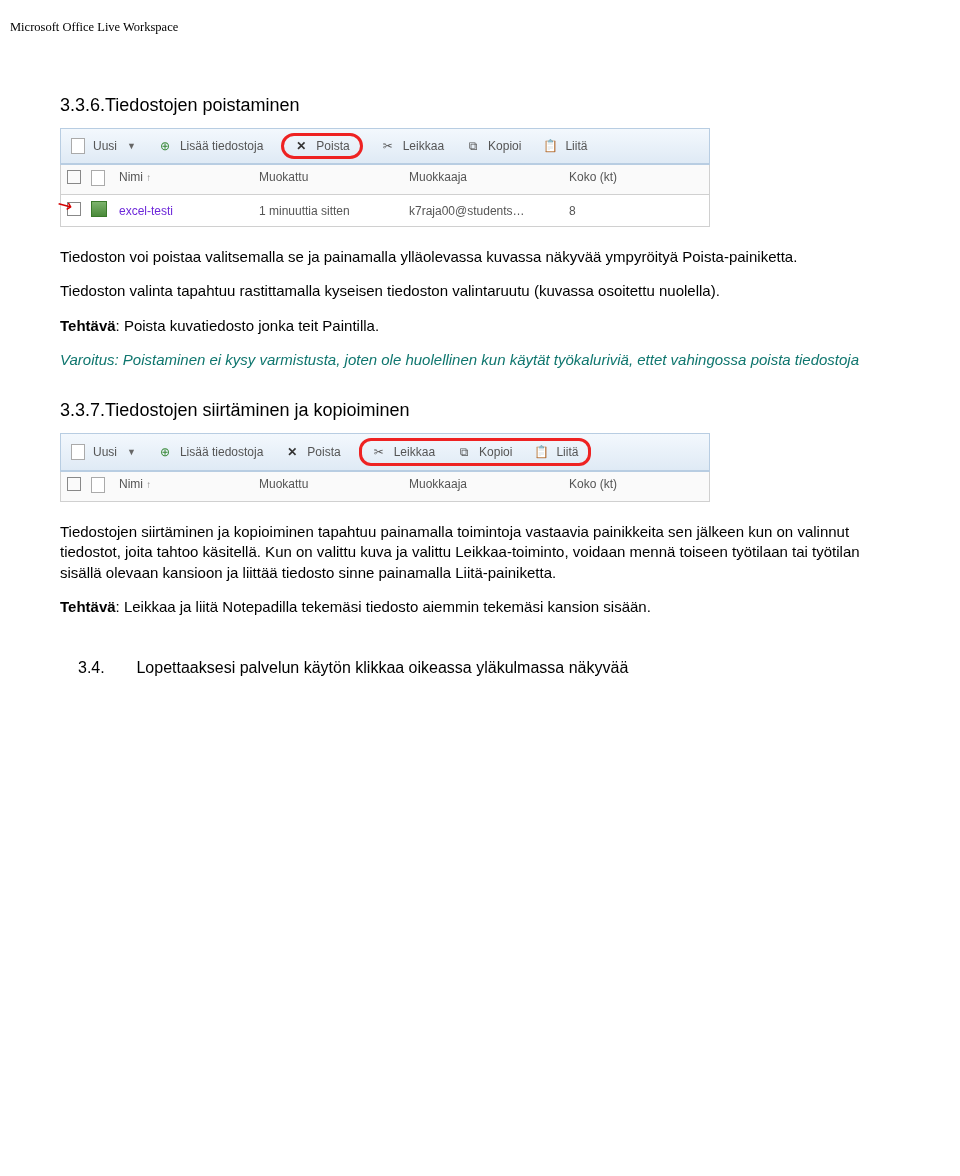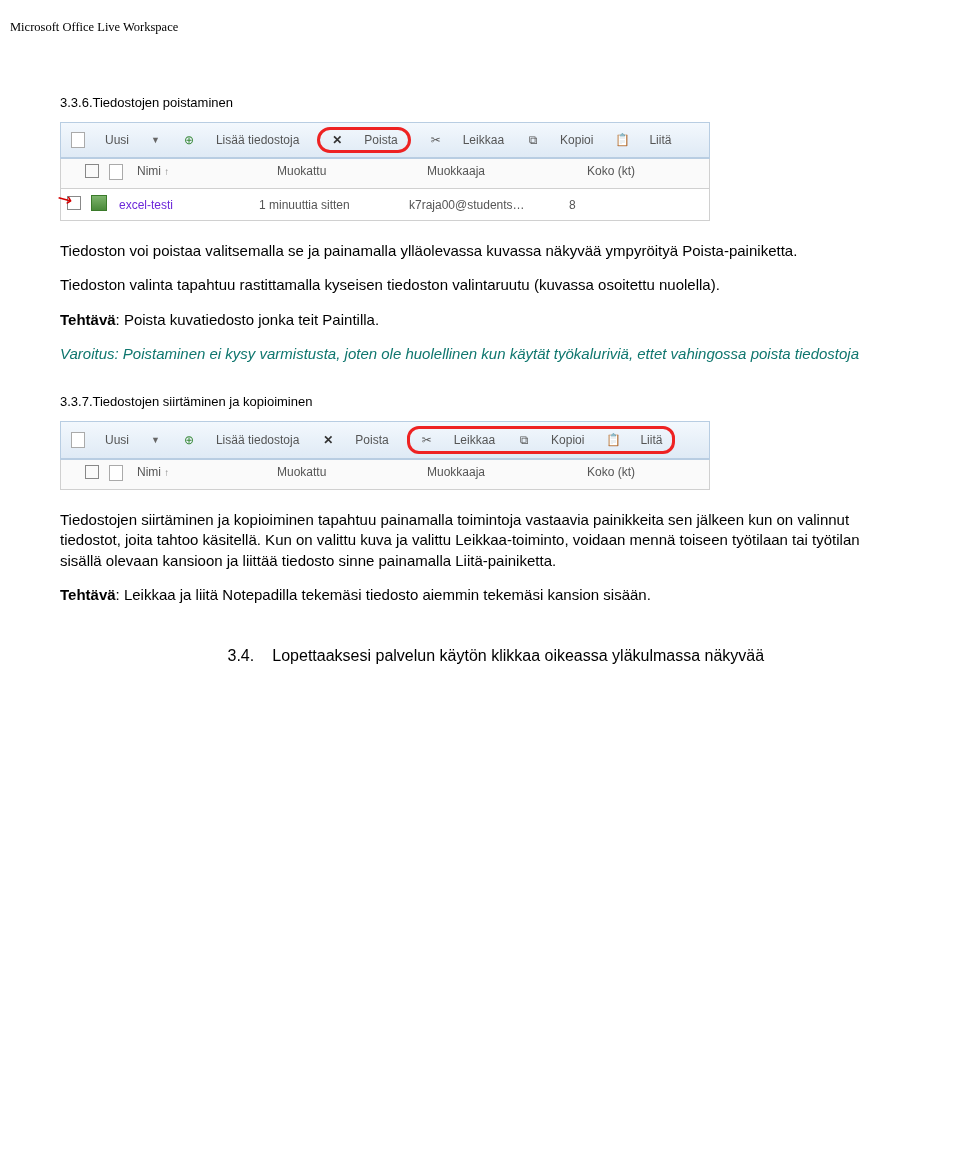--- a/index.html
+++ b/index.html
@@ -14,21 +14,21 @@
   }
   .page-header {
     font-family: Liberation Serif, serif;
     font-size: 12.5px;
     margin-left: -50px;
     margin-bottom: 60px;
   }
   h3.sec {
     font-family: Verdana, sans-serif;
     font-weight: normal;
-    font-size: 13px;
+    font-size: 18px;
     margin: 30px 0 12px 0;
   }
   p {
     line-height: 1.35;
     margin: 14px 0;
   }
   .bold-label { font-weight: bold; }
   .italic-blue { color: #0f766e; font-style: italic; }
   
   .toolbar-wrap {
@@ -43,40 +43,40 @@
     border: 1px solid #b8cde2;
     border-bottom: 2px solid #b8cde2;
     padding: 4px 6px;
     display: flex;
     align-items: center;
     gap: 14px;
   }
   .tb-item {
     display: flex;
     align-items: center;
-    gap: 20px;
+    gap: 8px;
     padding: 2px 4px;
     border-radius: 2px;
     color: #555;
   }
   .icon {
     display: inline-flex;
     width: 14px;
     height: 14px;
     align-items: center;
     justify-content: center;
     font-size: 12px;
   }
   .file-header {
     background: #fafafa;
     border: 1px solid #d0d0d0;
     border-top: none;
     display: grid;
     grid-template-columns: 24px 28px 140px 150px 160px 100px;
-    padding: 5px 24px;
+    padding: 5px 6px;
     color: #555;
   }
   .file-row {
     border: 1px solid #d0d0d0;
     border-top: none;
     display: grid;
     grid-template-columns: 24px 28px 140px 150px 160px 100px;
     padding: 6px 6px;
     align-items: center;
     color: #555;
@@ -106,21 +106,20 @@
     left: -10px;
     top: -8px;
     font-size: 18px;
     color: #d40000;
     transform: rotate(-30deg);
   }
   .sec-34 {
     margin: 40px 0 0 18px;
     font-size: 16px;
     line-height: 1.35;
-    text-align: center;
   }
   .sec-34 .num { display:inline-block; width: 54px; }
   .excel-icon {
     width:14px;height:14px;background:linear-gradient(#7db46c,#4a8a3a);
     border:1px solid #3a7a2a;display:inline-block;
   }
   .doc-icon {
     width:12px;height:14px;border:1px solid #aaa;background:#fff;display:inline-block;
   }
   .dropdown-caret { font-size:9px;color:#666;margin-left:2px; }

